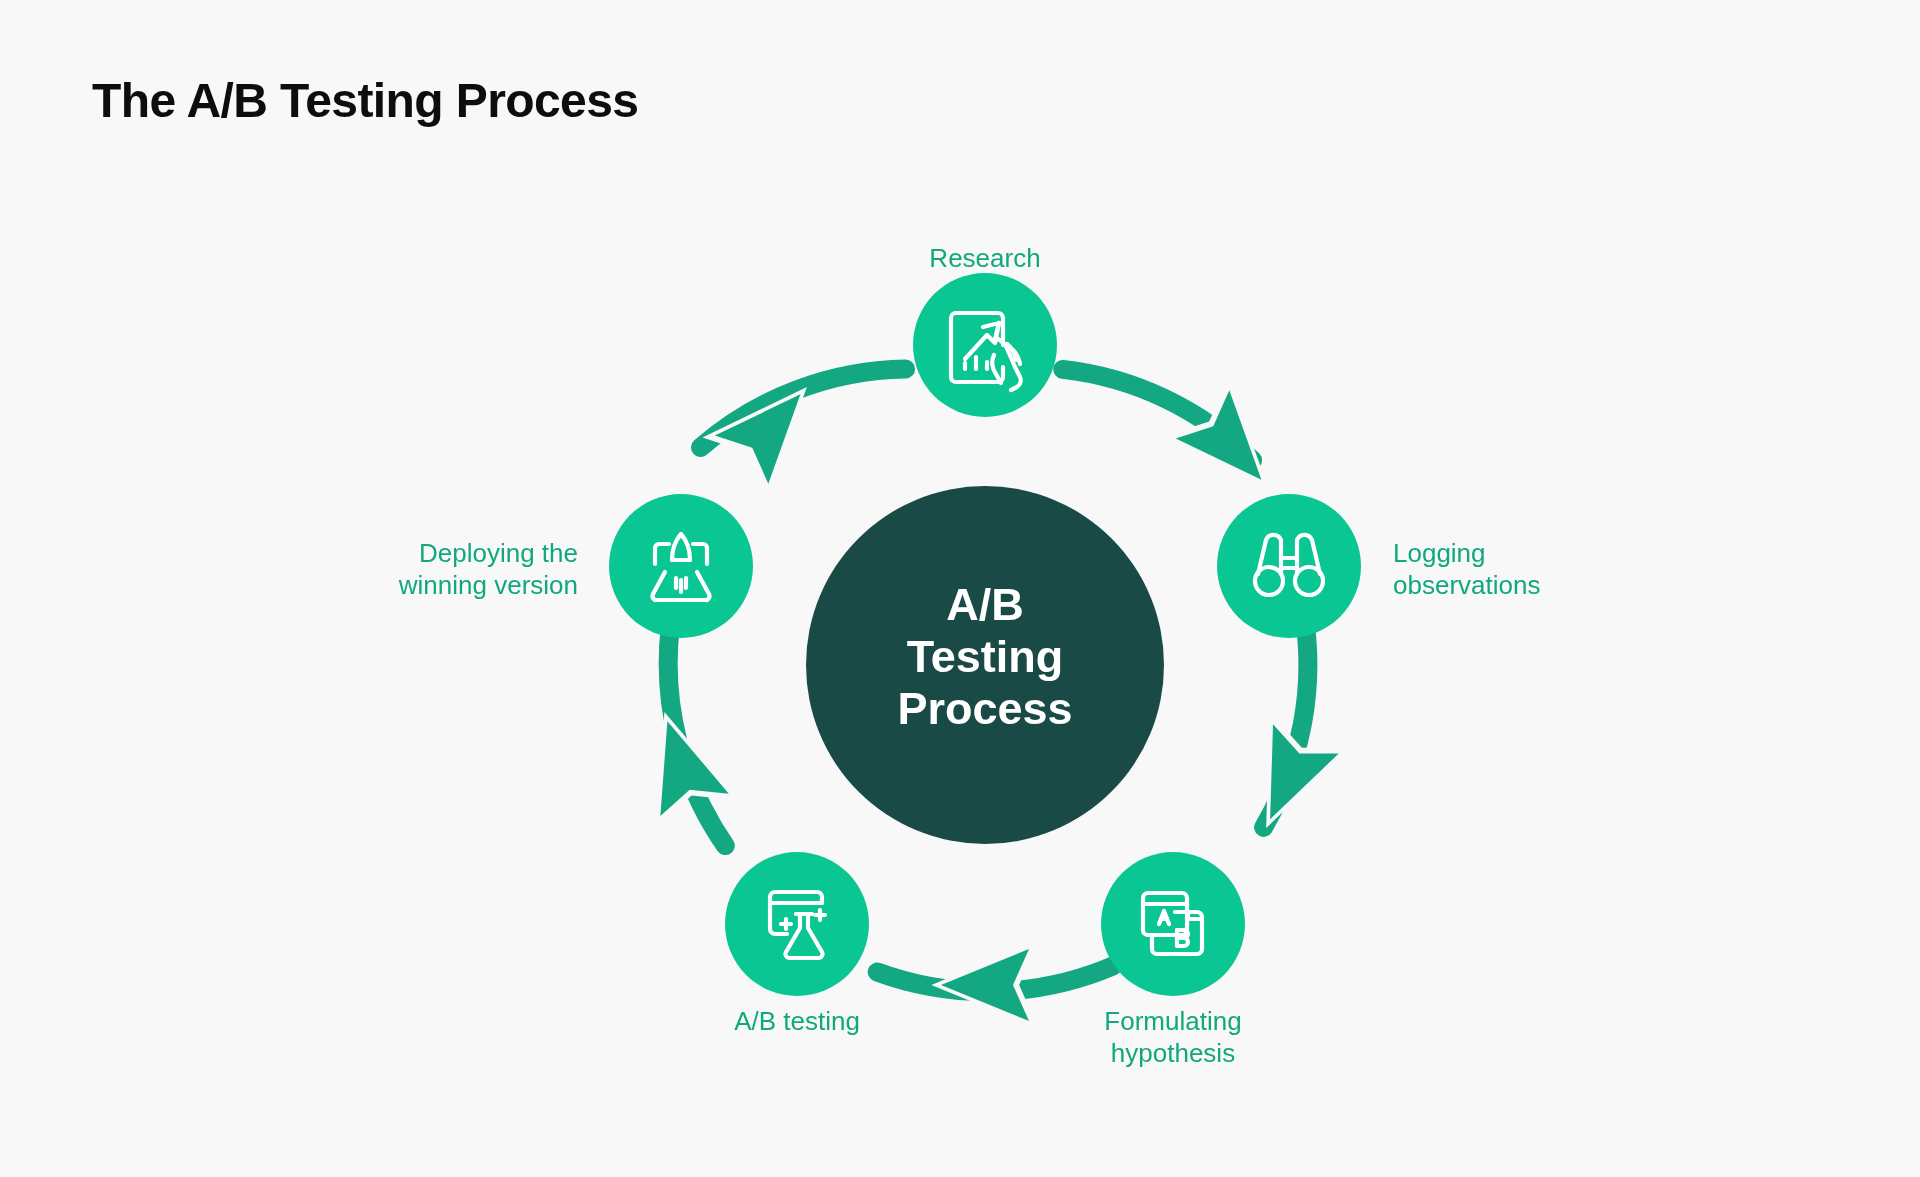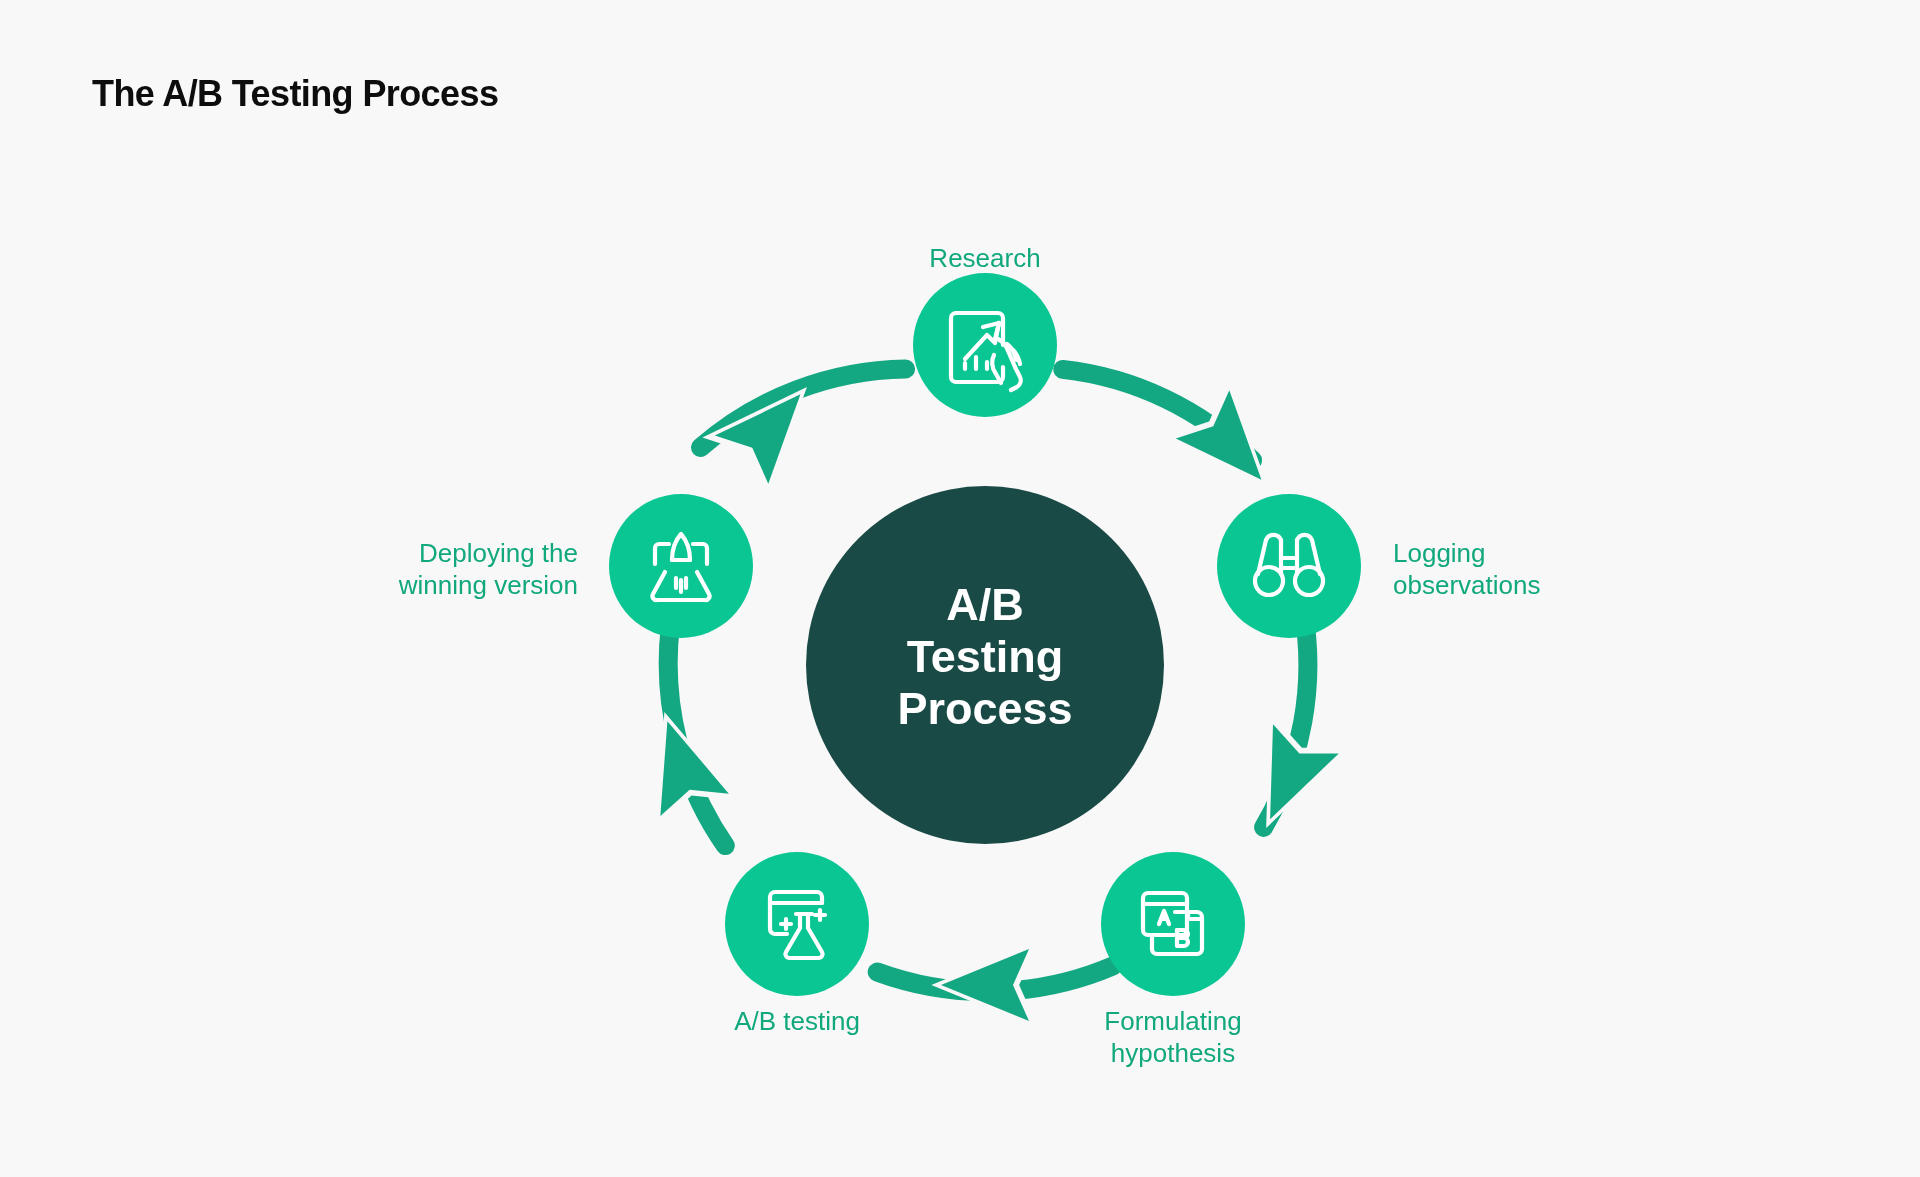--- a/index.html
+++ b/index.html
@@ -6,21 +6,21 @@
   body{
     width:1920px;height:1177px;
     background:#f8f8f8;
     font-family:"Liberation Sans","DejaVu Sans",sans-serif;
     overflow:hidden;
     position:relative;
   }
   #page-title{
     position:absolute;
     left:92px; top:73px;
-    font-size:36px;
+    font-size:48px;
     font-weight:bold;
     letter-spacing:-0.6px;
     color:#0d0d0d;
     white-space:nowrap;
   }
   #diagram{
     position:absolute;
     left:0; top:0;
     width:1920px; height:1177px;
   }

